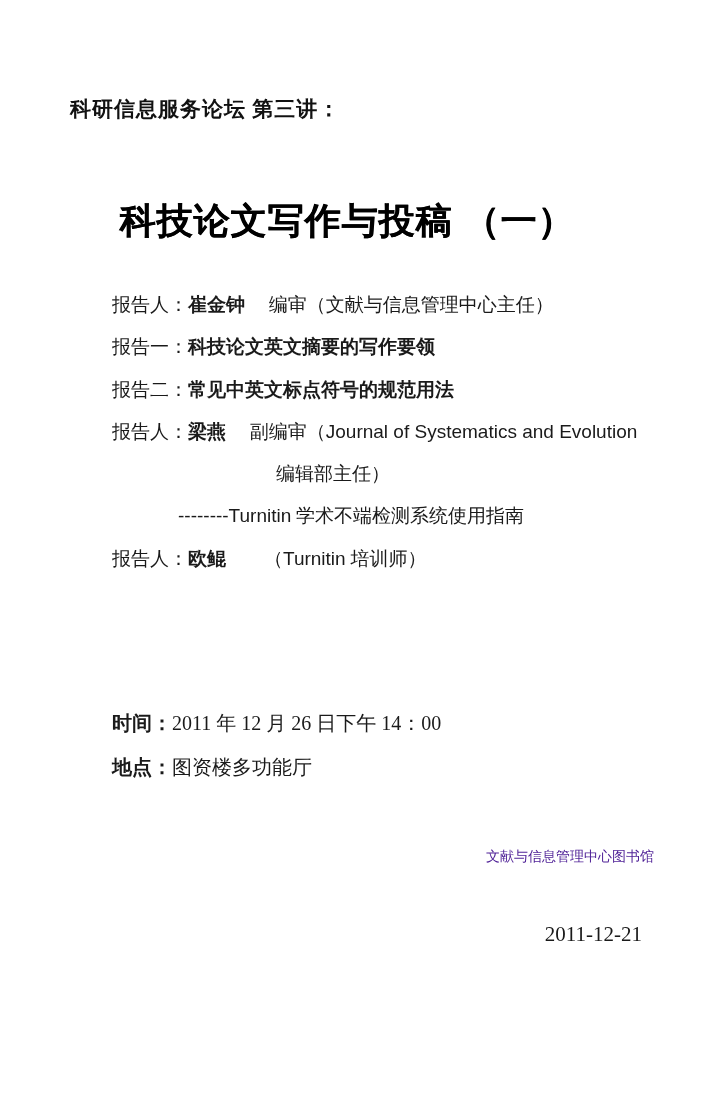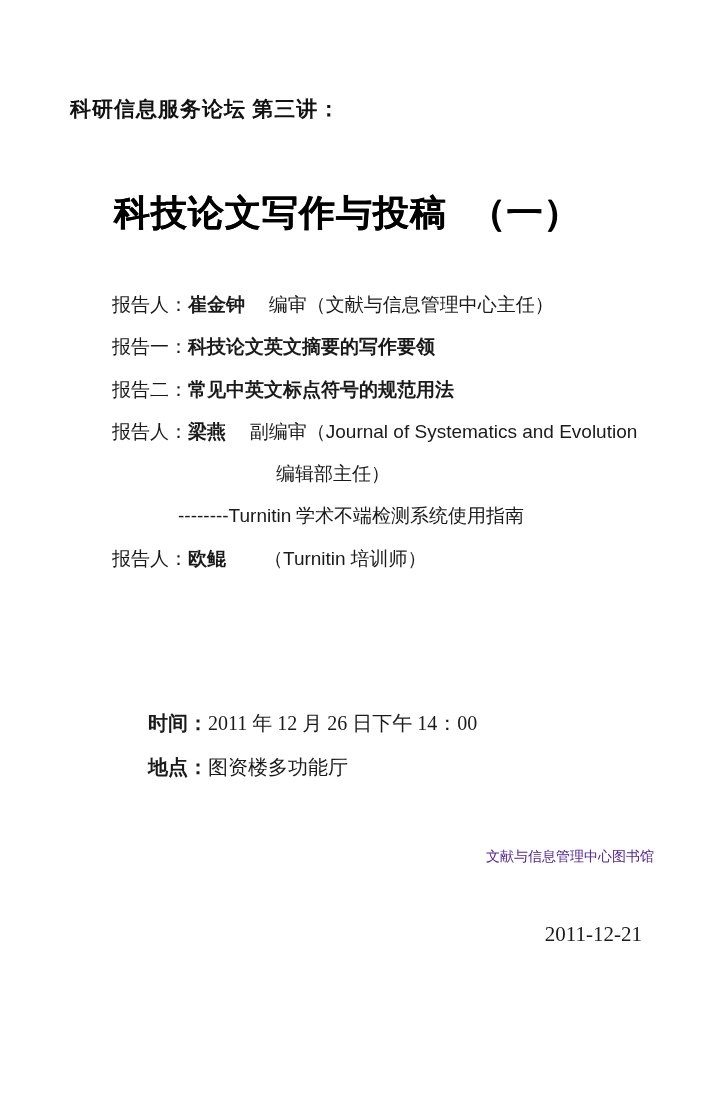--- a/index.html
+++ b/index.html
@@ -30,26 +30,26 @@
     letter-spacing: 1px;
     white-space: nowrap;
     color: #111;
   }
   
   .doc-title {
     position: absolute;
     left: 0;
     right: 30px;
     top: 189px;
-    margin: 0;
+    margin: 8px;
     text-align: center;
     font-size: 36px;
     font-weight: 900;
     letter-spacing: 1px;
-    font-family: Liberation Mono, monospace;
+    font-family: Liberation Sans, sans-serif;
     color: #000;
     text-shadow: 0.6px 0 0 #000;
     white-space: nowrap;
   }
   
   .reports {
     position: absolute;
     left: 112px;
     top: 284px;
     right: 40px;
@@ -83,21 +83,20 @@
     font-size: 20px;
     line-height: 44px;
     color: #1a1a1a;
   }
   .info p {
     margin: 0;
     white-space: nowrap;
   }
   .info .info-label {
     font-weight: bold;
-    margin-left: 36px;
   }
   
   .footer-org {
     position: absolute;
     top: 848px;
     right: 70px;
     font-size: 14px;
     white-space: nowrap;
     color: #4c1d95;
   }

